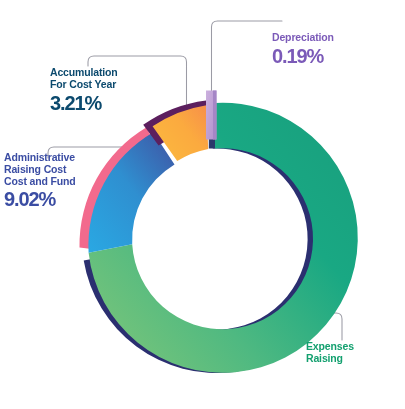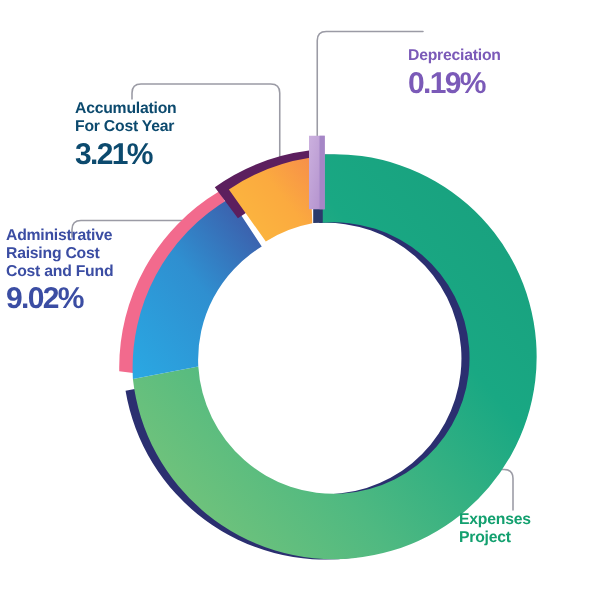--- a/index.html
+++ b/index.html
@@ -170,16 +170,16 @@
 
   <div class="lbl" id="label-administrative" style="color:#3b4da3;">
     <span class="name">Administrative</span>
     <span class="name">Raising Cost</span>
     <span class="name">Cost and Fund</span>
     <span class="val">9.02%</span>
   </div>
 
   <div class="lbl" id="label-project" style="color:#13a06f;">
     <span class="name">Expenses</span>
-    <span class="name">Project</span>
+    <span class="name">Raising</span>
   </div>
 
 </div>
 
 </body></html>

